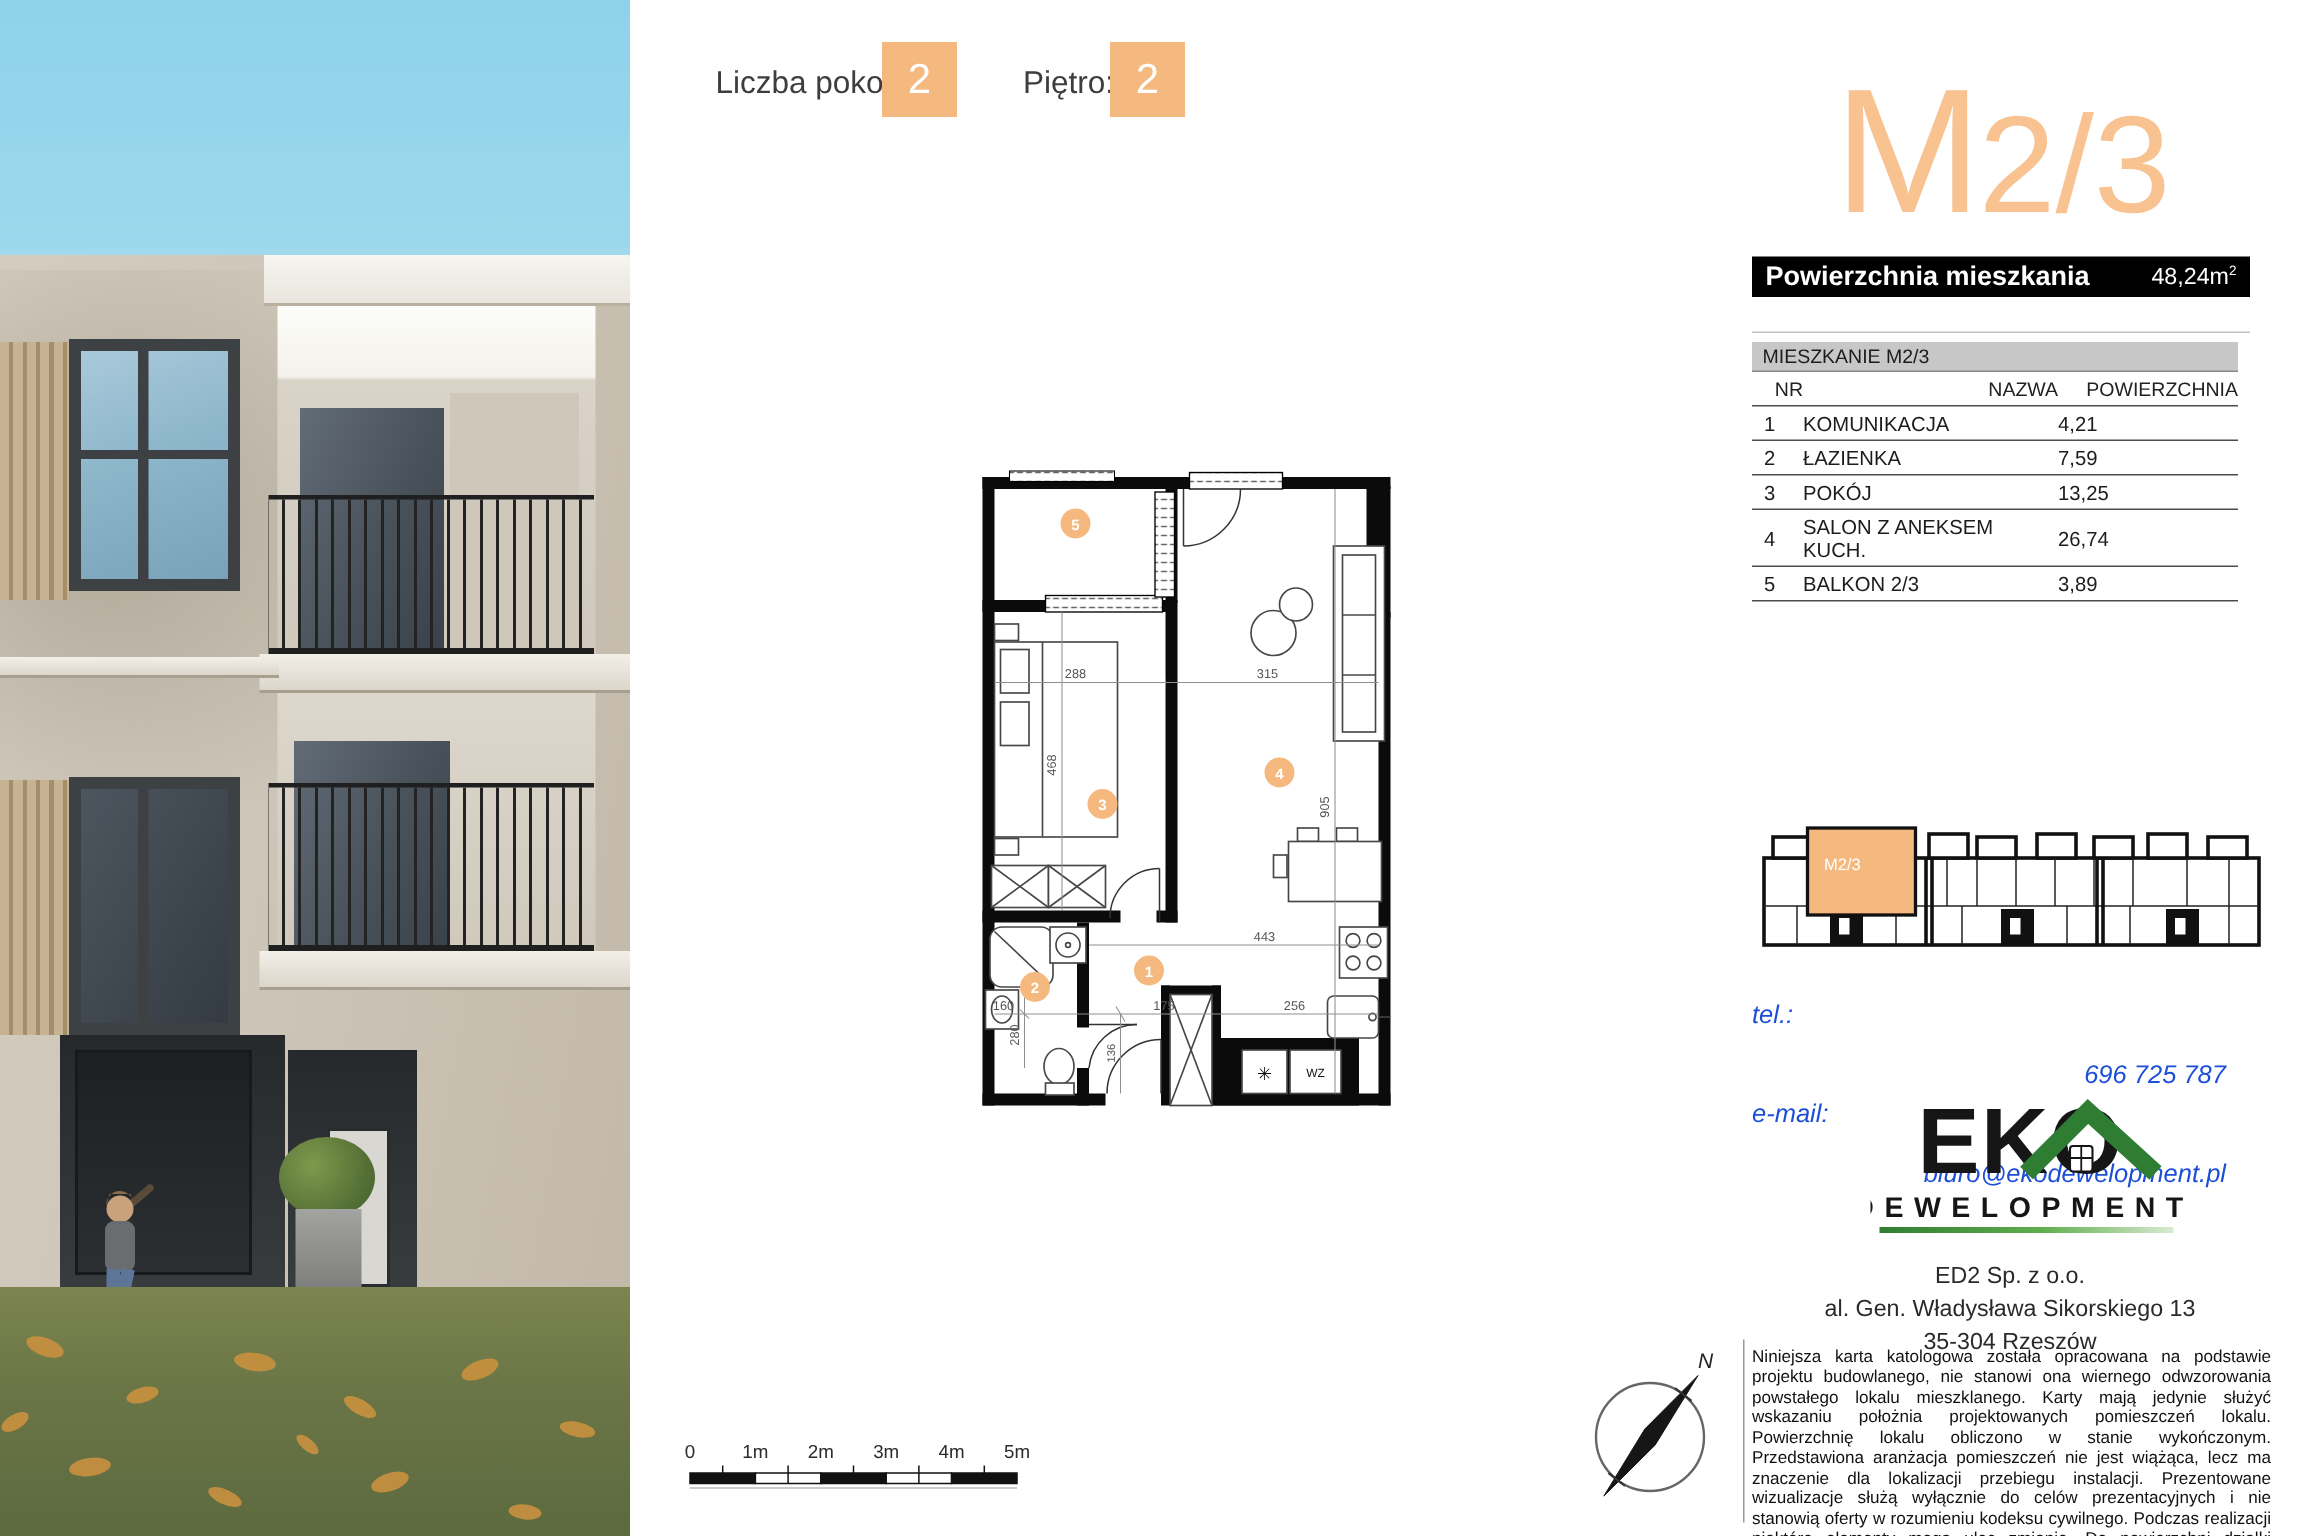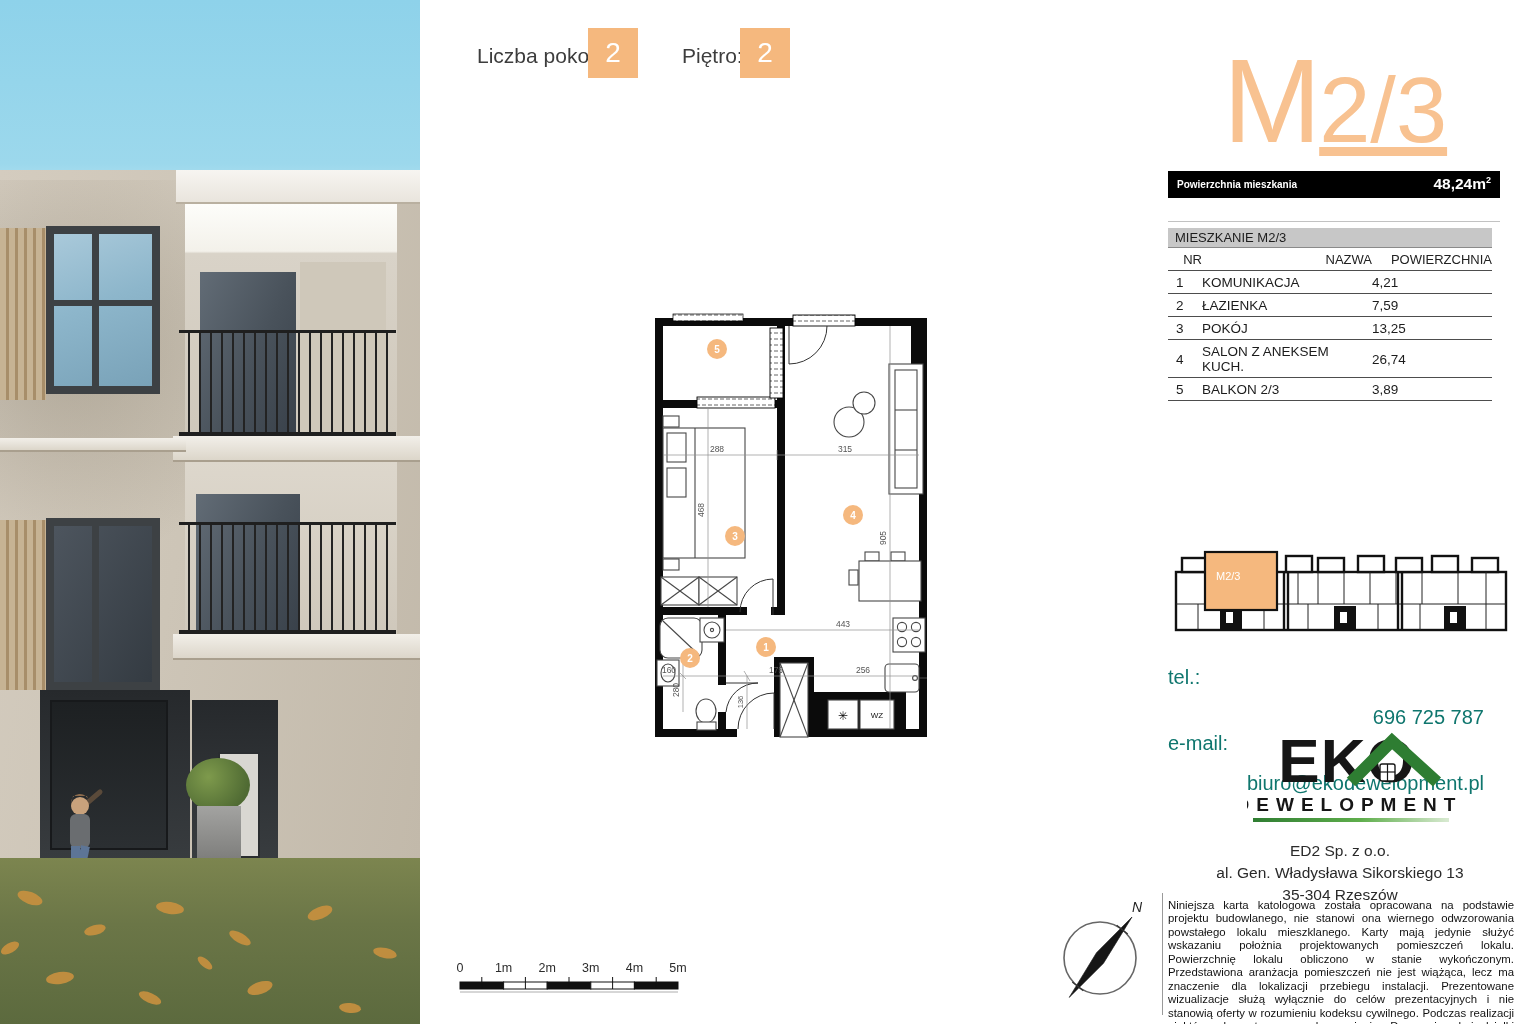--- a/index.html
+++ b/index.html
@@ -23,36 +23,36 @@
   .dark-entry { background:linear-gradient(#26292c,#383c3f); }
   .grass { background:linear-gradient(#7c854f 0%, #6b7647 40%, #5c6a3e 100%); }
 
   
   .hdr-label { font-size:21px; color:#3d3d3d; }
   .num-box { width:50px; height:50px; color:#fff; font-size:28px; display:flex; align-items:center; justify-content:center; }
 
   
   .unit-title { width:360px; text-align:center; color:#f8c291; font-weight:400; line-height:1; white-space:nowrap; }
   .unit-title .big { font-size:118px; letter-spacing:-2px; }
-  .unit-title .small { font-size:92px;text-decoration:underline; }
+  .unit-title .small { font-size:92px; }
   .area-bar { width:332px; height:27px; background:#000; color:#fff; display:flex; align-items:center; padding:0 9px; }
-  .area-bar .lbl { font-weight:bold; font-size:10px;text-align:center; }
-  .area-bar .val { margin-left:auto; font-weight:bold; font-size:15.5px; }
+  .area-bar .lbl { font-weight:bold; font-size:18px;text-align:center; }
+  .area-bar .val { margin-left:auto; font-weight:normal; font-size:15.5px; }
   .area-bar sup { font-size:9px; }
   .thin-rule { height:1px; background:#c2c2c2; }
 
   table.rooms { width:324px; border-collapse:collapse; font-size:13.5px; color:#1c1c1c; }
   table.rooms .ttl td { background:#c7c7c7; font-size:13px; padding:2px 0 2px 7px; border-bottom:1px solid #8a8a8a; }
   table.rooms th { text-align:right; font-weight:400; font-size:13px; color:#222; padding:4px 0 3px 0; border-bottom:1px solid #4d4d4d; }
   table.rooms td { padding:4px 0 3px 0; border-bottom:1px solid #4d4d4d; }
   table.rooms .c-nr { width:34px; padding-left:8px; }
   table.rooms .c-nz { width:170px; }
   table.rooms .c-pw { }
 
-  .contact-row { display:flex; width:316px; font-size:20px; color:#0f766e; line-height:26px; }
+  .contact-row { display:flex; width:316px; font-size:17px; color:#1d4ed8; line-height:26px;font-style:italic; }
   .contact-row .v { margin-left:auto;margin-top:40px; }
 
   .addr { width:350px; text-align:center; font-size:15.5px; color:#2a2a2a; line-height:22px; }
   .disclaimer { width:346px; font-size:11.4px; line-height:1.18; text-align:justify; color:#111; }
   .vrule { width:1px; background:#9a9a9a; }
 
   .scale-labels text, .dim { font-family:"Liberation Sans",sans-serif; }
 </style>
 </head>
 <body>

